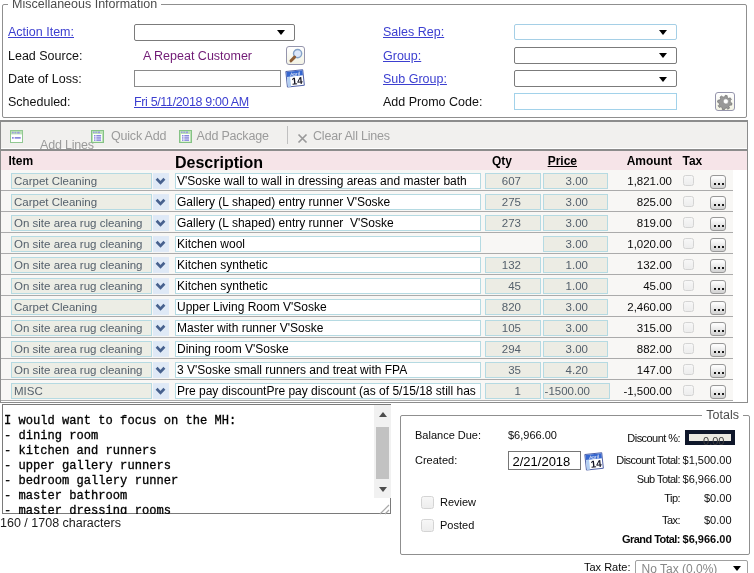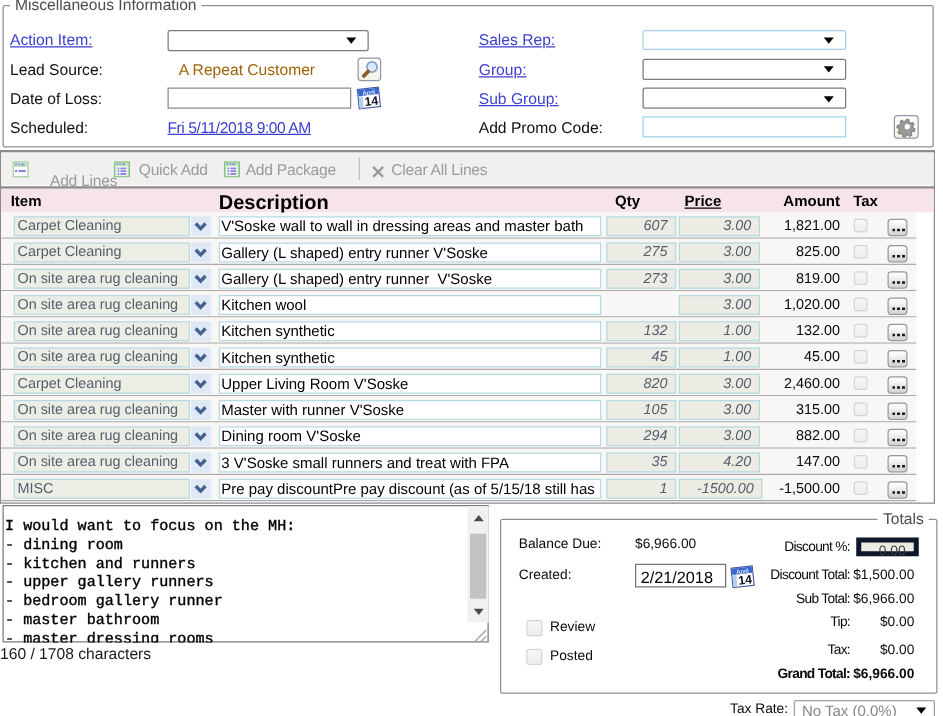--- a/index.html
+++ b/index.html
@@ -1,29 +1,29 @@
 <!DOCTYPE html>
 <html><head><meta charset="utf-8">
 <style>
 * { margin:0; padding:0; box-sizing:border-box; }
 html,body { width:754px; height:573px; background:#fff; overflow:hidden; }
 body { font-family:"Liberation Sans", sans-serif; position:relative; }
 .abs { position:absolute; }
 .lbl { font-size:12.5px; color:#111; white-space:nowrap; }
 a.lnk { color:#3c3fd0; text-decoration:underline; }
-.blue { color:#a16207; }
+.blue { color:#701a75; }
 .sel { position:absolute; background:#fff; border:1px solid #7b7b7b; border-radius:2px; }
 .sel .arr { position:absolute; right:9px; top:5.5px; width:0; height:0;
   border-left:4px solid transparent; border-right:4px solid transparent; border-top:5px solid #000; }
 .btnic { position:absolute; border:1px solid #9595ac; border-radius:3px;
   background:linear-gradient(#ffffff,#f2f2e4); }
 .cell { position:absolute; white-space:nowrap; overflow:hidden; }
 .ibox { background:#ecede5; border:1px solid #b5dae2; color:#535f6b; padding:0 0 0 2.5px; font-size:11.5px; line-height:15px; }
 .dbox { background:#fff; border:1px solid #b5dae2; color:#000; padding:0 0 0 1px; font-size:12px; line-height:15px; }
-.nbox { background:#ecece4; border:1px solid #b5dae2; color:#535f6b; padding:0 6px 0 0; text-align:right; font-size:11.5px; line-height:15px;font-style:italic; }
+.nbox { background:#ecece4; border:1px solid #b5dae2; color:#535f6b; padding:0 19px 0 0; text-align:right; font-size:11.5px; line-height:15px; }
 .amt  { color:#0a0a0a; text-align:right; font-size:11.5px; line-height:15px; }
 .cb { position:absolute; width:11px; height:11px; border:1px solid #d4d4d4; border-radius:2.5px;
   background:linear-gradient(#f7f7f7,#ededed); }
 .dots { position:absolute; width:16px; height:14px; border:1px solid #989898; border-radius:3px;
   background:linear-gradient(#fbfbfb 15%,#d2d2d2); }
 .dots div { position:absolute; left:2.5px; bottom:2.5px; width:10px; height:2px;
   background:repeating-linear-gradient(90deg,#1a1a1a 0 2px,transparent 2px 4px); }
 .fs { position:absolute; border:1px solid #8f8f8f; border-radius:2px; }
 .leg { position:absolute; top:-8px; background:#fff; color:#4c4c4c; font-size:12.5px; padding:0 4px; white-space:nowrap; }
 .tb { color:#9b9b9b; font-size:12.5px; white-space:nowrap; letter-spacing:-0.2px; }

